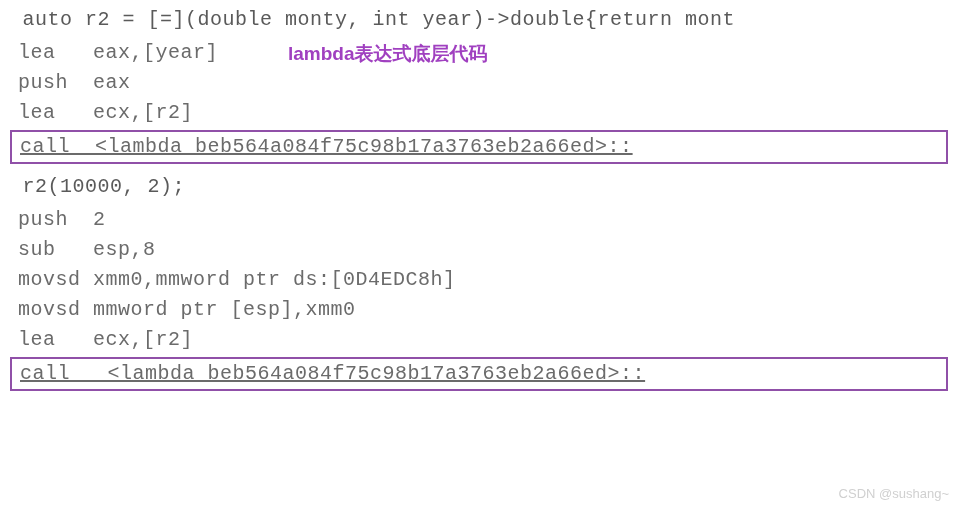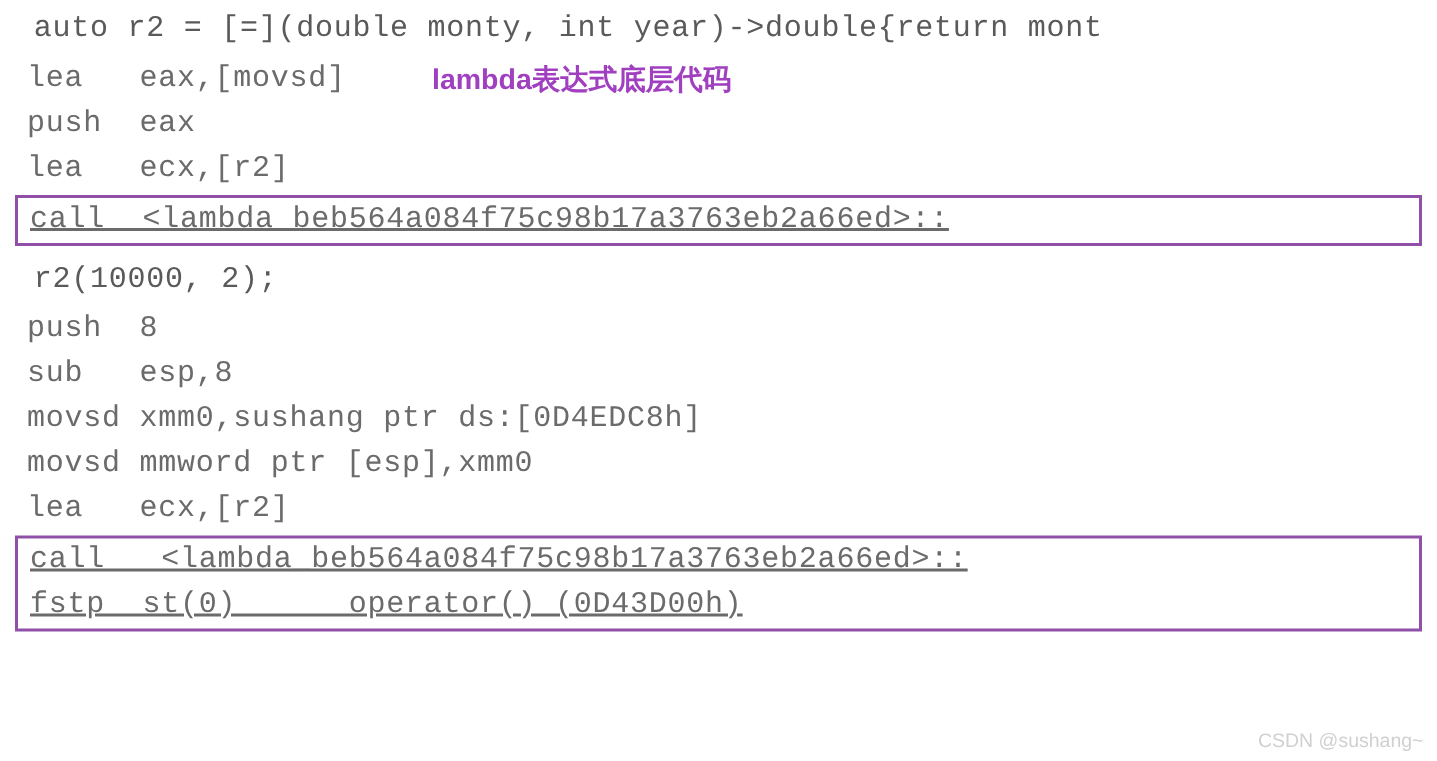--- a/index.html
+++ b/index.html
@@ -59,37 +59,36 @@
     }
     .section-gap {
       height: 6px;
     }
   </style>
 </head>
 <body>
 
 <div class="line cpp-line"> auto r2 = [=](double monty, int year)-&gt;double{return mont</div>
 
-<div class="line asm-indent">lea   eax,[movsd]</div>
+<div class="line asm-indent">lea   eax,[year]</div>
 <div class="annotation">lambda表达式底层代码</div>
 <div class="line asm-indent">push  eax</div>
 <div class="line asm-indent">lea   ecx,[r2]</div>
 
 <div class="box">
   <div class="line">call  &lt;lambda_beb564a084f75c98b17a3763eb2a66ed&gt;::</div>
 </div>
 
 <div class="section-gap"></div>
 
 <div class="line cpp-line"> r2(10000, 2);</div>
 
-<div class="line asm-indent">push  8</div>
+<div class="line asm-indent">push  2</div>
 <div class="line asm-indent">sub   esp,8</div>
-<div class="line asm-indent">movsd xmm0,sushang ptr ds:[0D4EDC8h]</div>
+<div class="line asm-indent">movsd xmm0,mmword ptr ds:[0D4EDC8h]</div>
 <div class="line asm-indent">movsd mmword ptr [esp],xmm0</div>
 <div class="line asm-indent">lea   ecx,[r2]</div>
 
 <div class="box">
   <div class="line">call   &lt;lambda_beb564a084f75c98b17a3763eb2a66ed&gt;::</div>
-  <div class="line">fstp  st(0)      operator() (0D43D00h)</div>
 </div>
 
 <div class="watermark">CSDN @sushang~</div>
 
 </body></html>

